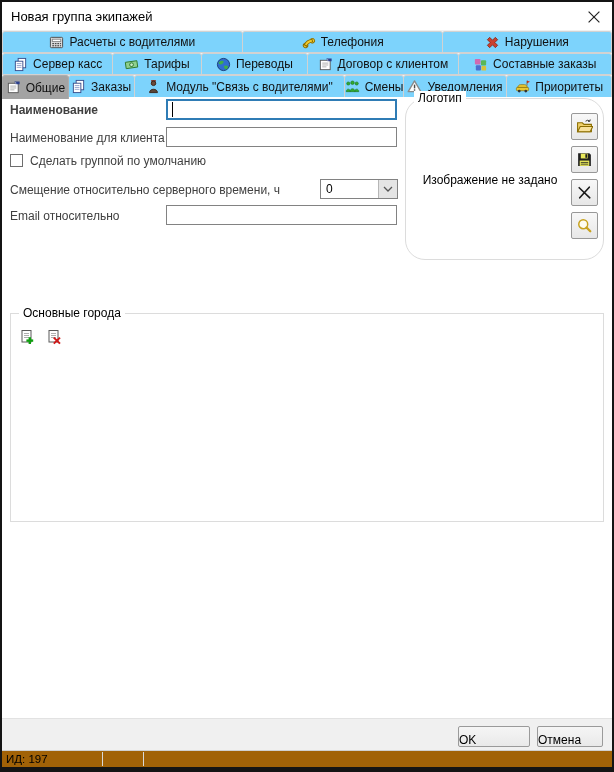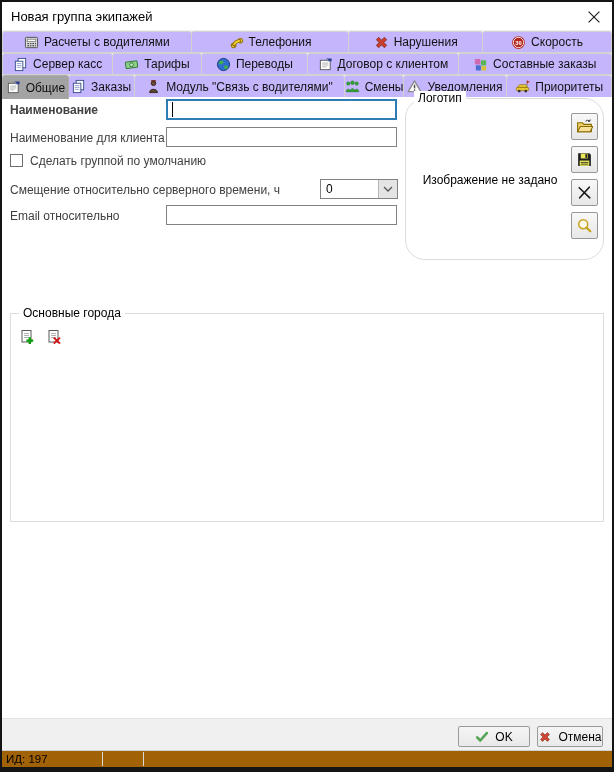--- a/index.html
+++ b/index.html
@@ -7,21 +7,21 @@
   .frame{position:absolute;inset:0;border:2px solid #141414;border-bottom-width:5px;pointer-events:none;z-index:60;}
   
   .titlebar{position:absolute;left:2px;top:2px;right:2px;height:28px;background:#fff;}
   .title{position:absolute;left:9px;top:7px;font-size:13px;color:#000;white-space:nowrap;}
   .close{position:absolute;right:11px;top:8px;width:14px;height:14px;cursor:pointer;}
   
   .tabsarea{position:absolute;left:2px;top:30px;right:2px;height:67px;background:#f0f0f0;overflow:visible;}
   .trow{position:absolute;left:0;right:0;display:flex;height:22px;}
   .trow1{top:1px}.trow2{top:23px}.trow3{top:45px;height:23px}
   .tab{display:flex;align-items:center;justify-content:center;gap:5px;border:1px solid #d2d2d2;
-       border-radius:3px 3px 0 0;background:#c4b5fd;font-size:12px;color:#111;margin-left:-1px;
+       border-radius:3px 3px 0 0;background:#7dd3fc;font-size:12px;color:#111;margin-left:-1px;
        padding:0 2px;white-space:nowrap;overflow:hidden;cursor:pointer;box-sizing:border-box;}
   .trow .tab:first-child{margin-left:0}
   .tab.active{background:#a3a3a3;border-color:#adadad;border-bottom:none;height:24px;z-index:3;}
   .ic{width:15px;height:15px;flex:none;}
   
   .content{position:absolute;left:2px;top:97px;width:610px;height:621px;background:#fff;}
   .lbl{position:absolute;font-size:12px;color:#404040;white-space:nowrap;}
   .b{font-weight:bold;}
   .input{position:absolute;border:1px solid #828282;background:#fff;font:12px "Liberation Sans",sans-serif;
          padding:0 4px;box-sizing:border-box;outline:none;}
@@ -41,22 +41,22 @@
   #grp-cities{left:10px;top:270px;width:592px;height:207px;margin-top:43px;}
   .ph{position:absolute;left:8px;top:74px;width:152px;text-align:center;font-size:12px;color:#000;}
   .lbtn{position:absolute;left:165px;width:27px;height:27px;background:linear-gradient(#f8f8f8,#e7e7e7);
         border:1px solid #989898;border-radius:2px;display:flex;align-items:center;justify-content:center;cursor:pointer;box-sizing:border-box;}
   .lbtn svg{width:17px;height:17px;}
   .cbtn{position:absolute;top:15px;width:18px;height:18px;background:none;border:none;padding:0;cursor:pointer;}
   .cbtn svg{width:16px;height:16px;}
   
   .footer{position:absolute;left:2px;top:718px;width:610px;height:32px;background:#f0f0f0;border-top:1px solid #e2e2e2;box-sizing:border-box;}
   .btn{position:absolute;top:726px;height:21px;background:linear-gradient(#f5f5f5,#e9e9e9);border:1px solid #9a9a9a;
-       border-radius:2px;display:flex;align-items:center;justify-content:center;gap:6px;font-size:12px;
-       box-sizing:border-box;cursor:pointer;z-index:5;color:#000;}
+       border-radius:2px;display:flex;justify-content:center;gap:6px;font-size:12px;
+       box-sizing:border-box;cursor:pointer;z-index:5;color:#000;flex-direction:column;}
   #btn-ok{left:458px;width:72px;}
   #btn-cancel{left:537px;width:66px;}
   .btn svg{width:14px;height:14px;}
   .status{position:absolute;left:2px;top:750px;width:610px;height:17px;background:#a16207;border-top:1px solid #d0d0d0;box-sizing:border-box;}
   .status .txt{position:absolute;left:4px;top:2px;font-size:11.5px;color:#000;}
   .sep{position:absolute;top:1px;bottom:1px;width:1px;background:#d8d8d8;}
 </style>
 </head>
 <body>
 
@@ -98,28 +98,20 @@
             </g>
           </svg>
         <span>Телефония</span>
       </div>
       <div class="tab" style="flex:112">
         <svg class="ic" viewBox="0 0 16 16">
             <path d="M2.5 5 5 2.5 8 5.5 11 2.5 13.5 5 10.5 8 13.5 11 11 13.5 8 10.5 5 13.5 2.5 11 5.5 8 Z" fill="#c9402f" stroke="#7e1f12" stroke-width="0.8"></path>
           </svg>
         <span>Нарушения</span>
       </div>
-      <div class="tab" style="flex:108">
-        <svg class="ic" viewBox="0 0 16 16">
-            <circle cx="8" cy="8" r="6.8" fill="#b5241b"></circle>
-            <circle cx="8" cy="8" r="5.5" fill="none" stroke="#fff" stroke-width="0.9"></circle>
-            <text x="8" y="10.4" text-anchor="middle" font-size="6.2" font-weight="bold" fill="#fff" font-family="Liberation Sans, sans-serif">30</text>
-          </svg>
-        <span>Скорость</span>
-      </div>
     </div>
     <div class="trow trow2">
       <div class="tab" style="flex:110">
         <svg class="ic" viewBox="0 0 16 16">
             <rect x="5.5" y="1.5" width="8" height="10" fill="#fff" stroke="#3a4f8c"></rect>
             <rect x="2.5" y="4.5" width="8" height="10" fill="#fff" stroke="#3a4f8c"></rect>
             <g stroke="#7a8bc0" stroke-width="0.8">
               <line x1="4" y1="7" x2="9" y2="7"></line>
               <line x1="4" y1="9" x2="9" y2="9"></line>
               <line x1="4" y1="11" x2="9" y2="11"></line>

